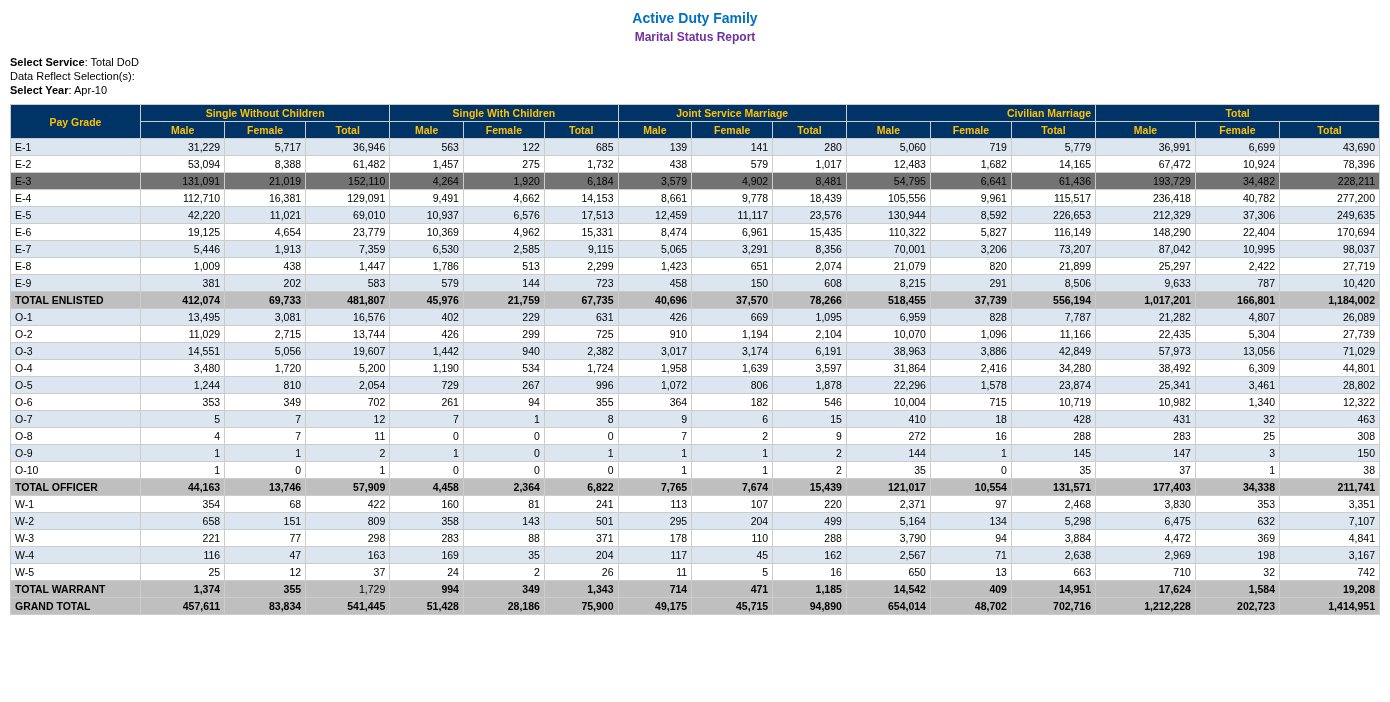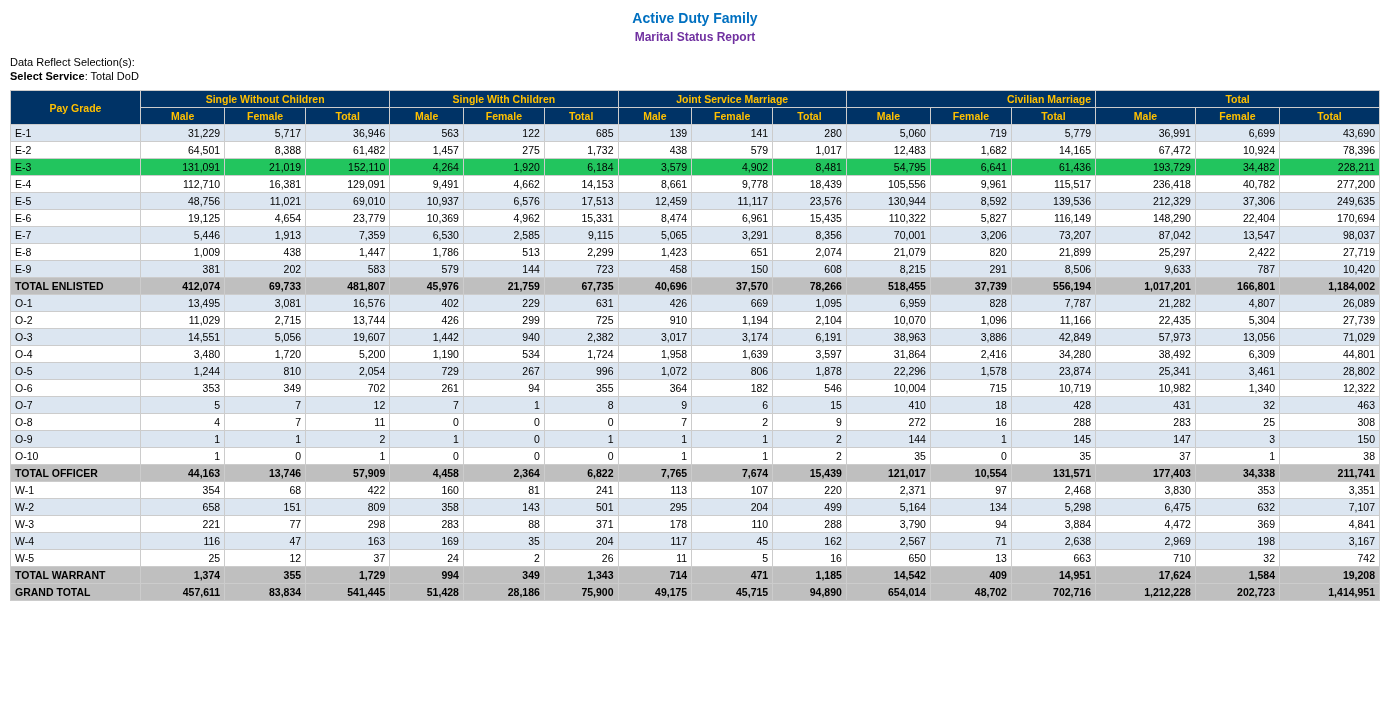--- a/index.html
+++ b/index.html
@@ -17,22 +17,23 @@
     td.pay-grade { text-align: left; }
     .col-paygrade { width: 130px; }
   </style>
 </head>
 <body>
 
 <div class="page-title">Active Duty Family</div>
 <div class="page-subtitle">Marital Status Report</div>
 
 <div class="meta-info">
+  <div><strong>Select Service</strong><span>: Total DoD</span></div>
   <div>Data Reflect Selection(s):</div>
-  <div><strong>Select Service</strong><span>: Total DoD</span></div>
+  <div><strong>Select Year</strong><span>: Apr-10</span></div>
 </div>
 
 <table>
   <thead>
     <tr>
       <th rowspan="2" class="col-paygrade" style="background:#003366;color:#ffc000;text-align:center;">Pay Grade</th>
       <th colspan="3" style="background:#003366;color:#ffc000;text-align:center;margin-top:8px;">Single Without Children</th>
       <th colspan="3" style="background:#003366;color:#ffc000;text-align:center;">Single With Children</th>
       <th colspan="3" style="background:#003366;color:#ffc000;text-align:center;">Joint Service Marriage</th>
       <th colspan="3" style="background:#003366;color:#ffc000;text-align:right;">Civilian Marriage</th>
@@ -70,37 +71,37 @@
         <td>280</td>
         <td>5,060</td>
         <td>719</td>
         <td>5,779</td>
         <td>36,991</td>
         <td>6,699</td>
         <td>43,690</td>
       </tr>
       <tr style="background: rgb(255, 255, 255);">
         <td class="pay-grade">E-2</td>
-        <td>64,501</td>
+        <td>53,094</td>
         <td>8,388</td>
         <td>61,482</td>
         <td>1,457</td>
         <td>275</td>
         <td>1,732</td>
         <td>438</td>
         <td>579</td>
         <td>1,017</td>
         <td>12,483</td>
         <td>1,682</td>
         <td>14,165</td>
         <td>67,472</td>
         <td>10,924</td>
         <td>78,396</td>
       </tr>
-      <tr style="background: #22c55e;">
+      <tr style="background: #737373;">
         <td class="pay-grade">E-3</td>
         <td>131,091</td>
         <td>21,019</td>
         <td>152,110</td>
         <td>4,264</td>
         <td>1,920</td>
         <td>6,184</td>
         <td>3,579</td>
         <td>4,902</td>
         <td>8,481</td>
@@ -124,32 +125,32 @@
         <td>18,439</td>
         <td>105,556</td>
         <td>9,961</td>
         <td>115,517</td>
         <td>236,418</td>
         <td>40,782</td>
         <td>277,200</td>
       </tr>
       <tr style="background: rgb(220, 230, 241);">
         <td class="pay-grade">E-5</td>
-        <td>48,756</td>
+        <td>42,220</td>
         <td>11,021</td>
         <td>69,010</td>
         <td>10,937</td>
         <td>6,576</td>
         <td>17,513</td>
         <td>12,459</td>
         <td>11,117</td>
         <td>23,576</td>
         <td>130,944</td>
         <td>8,592</td>
-        <td>139,536</td>
+        <td>226,653</td>
         <td>212,329</td>
         <td>37,306</td>
         <td>249,635</td>
       </tr>
       <tr style="background: rgb(255, 255, 255);">
         <td class="pay-grade">E-6</td>
         <td>19,125</td>
         <td>4,654</td>
         <td>23,779</td>
         <td>10,369</td>
@@ -173,21 +174,21 @@
         <td>6,530</td>
         <td>2,585</td>
         <td>9,115</td>
         <td>5,065</td>
         <td>3,291</td>
         <td>8,356</td>
         <td>70,001</td>
         <td>3,206</td>
         <td>73,207</td>
         <td>87,042</td>
-        <td>13,547</td>
+        <td>10,995</td>
         <td>98,037</td>
       </tr>
       <tr style="background: rgb(255, 255, 255);">
         <td class="pay-grade">E-8</td>
         <td>1,009</td>
         <td>438</td>
         <td>1,447</td>
         <td>1,786</td>
         <td>513</td>
         <td>2,299</td>
@@ -522,21 +523,21 @@
         <td>13</td>
         <td>663</td>
         <td>710</td>
         <td>32</td>
         <td>742</td>
       </tr>
       <tr style="background: rgb(191, 191, 191);">
         <td class="pay-grade" style="font-weight: bold;">TOTAL WARRANT</td>
         <td style="font-weight: bold;">1,374</td>
         <td style="font-weight: bold;">355</td>
-        <td style="font-weight: bold;">1,729</td>
+        <td style="font-weight: normal;">1,729</td>
         <td style="font-weight: bold;">994</td>
         <td style="font-weight: bold;">349</td>
         <td style="font-weight: bold;">1,343</td>
         <td style="font-weight: bold;">714</td>
         <td style="font-weight: bold;">471</td>
         <td style="font-weight: bold;">1,185</td>
         <td style="font-weight: bold;">14,542</td>
         <td style="font-weight: bold;">409</td>
         <td style="font-weight: bold;">14,951</td>
         <td style="font-weight: bold;">17,624</td>

